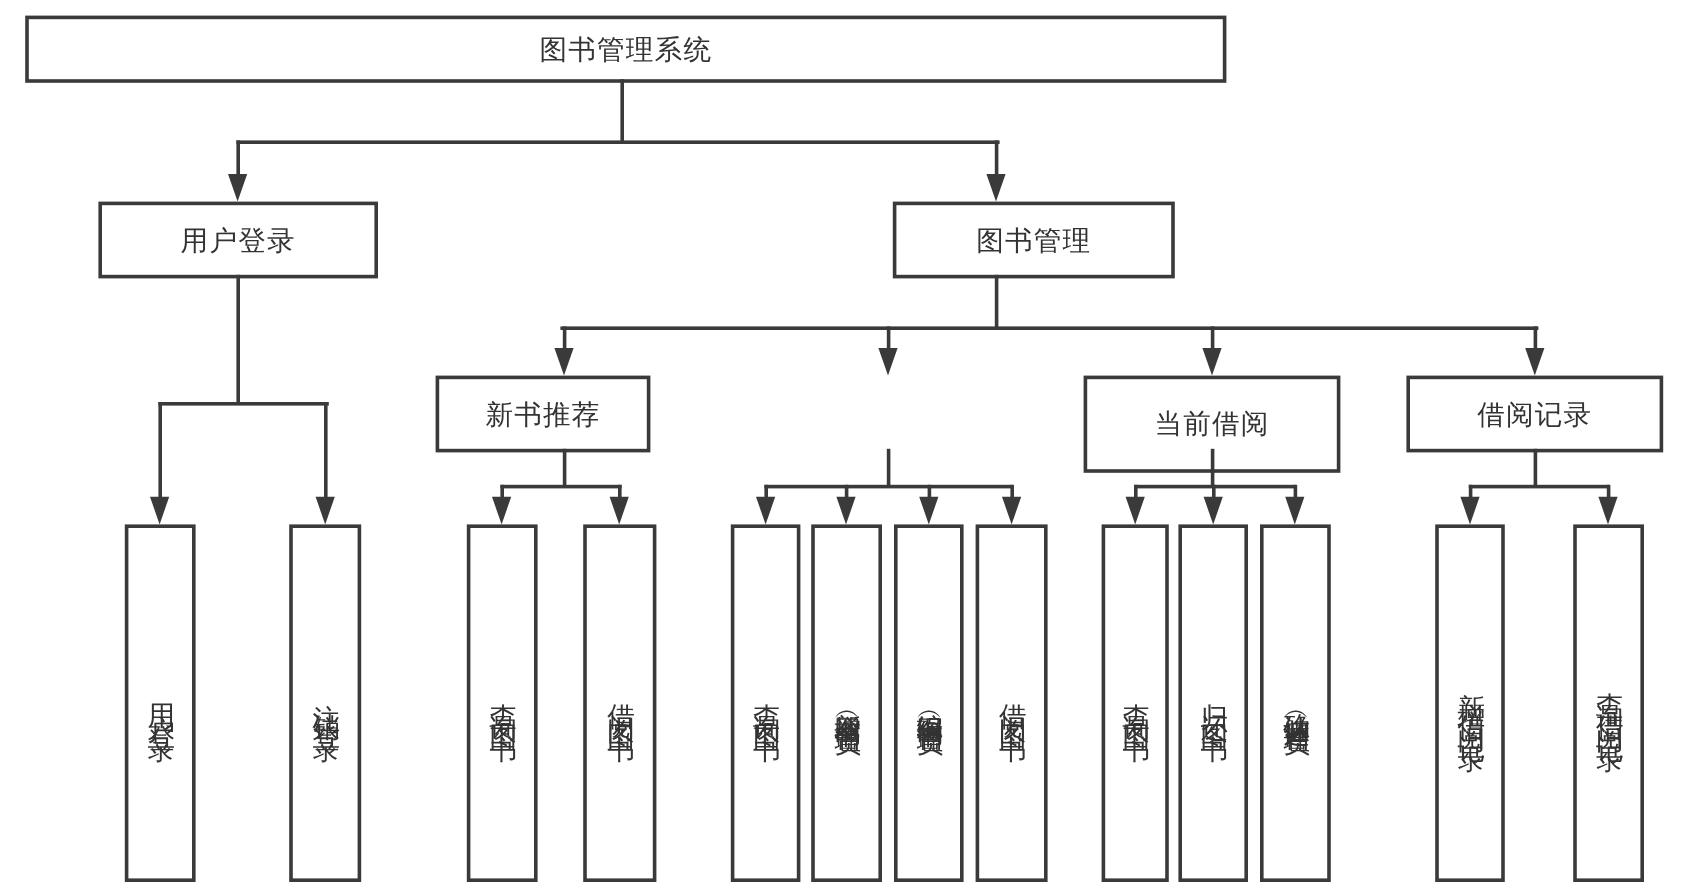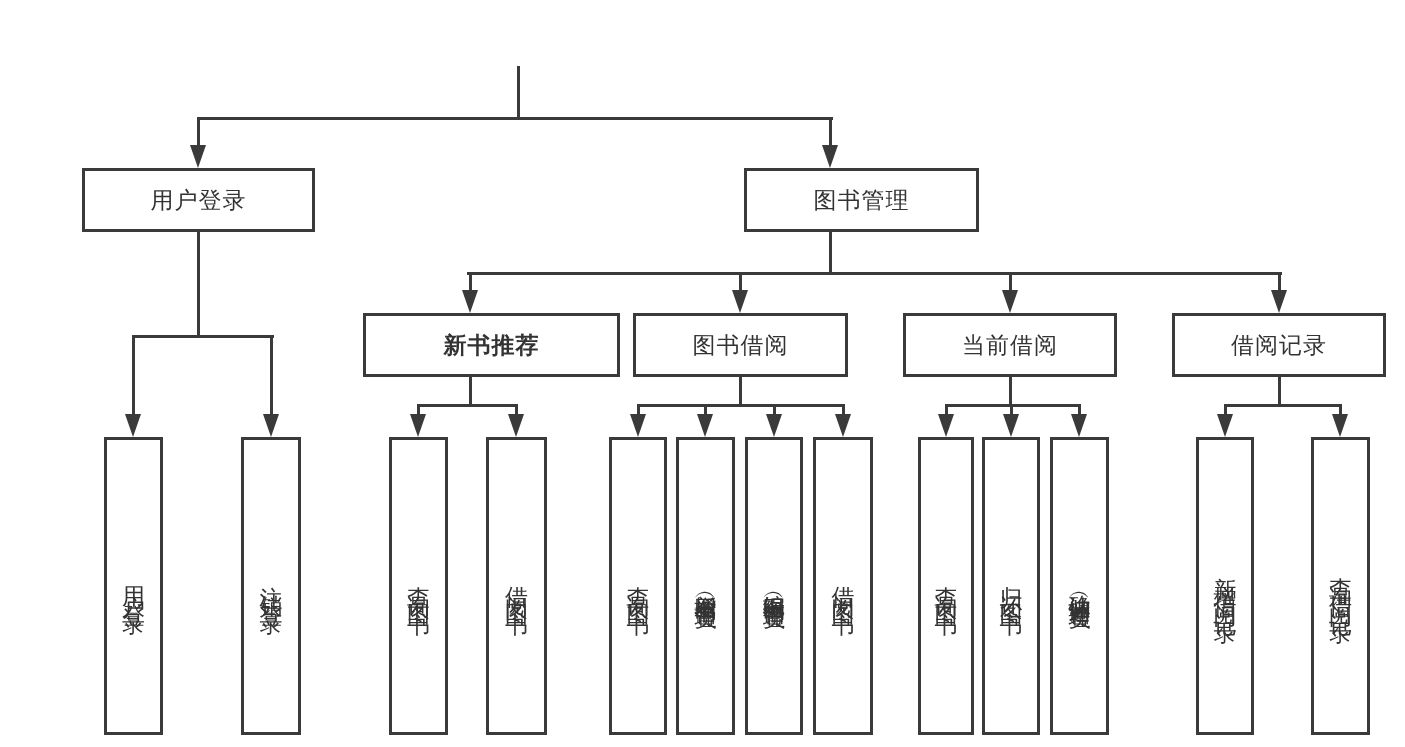--- a/index.html
+++ b/index.html
@@ -72,20 +72,23 @@
     color: var(--watermark);
     letter-spacing: 1px;
     white-space: nowrap;
   }
 </style>
 </head>
 <body>
 
 <div class="stage">
 
+  <div class="hbox" style="left:21px; top:13px; width:1001px; height:56px;">
+    <span>图书管理系统</span>
+  </div>
 
   <div class="vl" style="left:517px; top:66px; height:53px;"></div>
   <div class="hl" style="left:197px; top:117px; width:636px;"></div>
   <div class="vl" style="left:197px; top:117px; height:31px;"></div>
   <div class="ah" style="left:190px; top:145px;"></div>
   <div class="vl" style="left:829px; top:117px; height:31px;"></div>
   <div class="ah" style="left:822px; top:145px;"></div>
 
   <div class="hbox" style="left:82px; top:168px; width:233px; height:64px;">
     <span>用户登录</span>
@@ -105,27 +108,24 @@
   <div class="hl" style="left:467px; top:272px; width:815px;"></div>
   <div class="vl" style="left:469px; top:272px; height:20px;"></div>
   <div class="ah" style="left:462px; top:290px;"></div>
   <div class="vl" style="left:739px; top:272px; height:20px;"></div>
   <div class="ah" style="left:732px; top:290px;"></div>
   <div class="vl" style="left:1009px; top:272px; height:20px;"></div>
   <div class="ah" style="left:1002px; top:290px;"></div>
   <div class="vl" style="left:1278px; top:272px; height:20px;"></div>
   <div class="ah" style="left:1271px; top:290px;"></div>
 
-  <div class="hbox" style="left:363px; top:313px; width:257px; height:64px;font-weight:bold;">
+  <div class="hbox" style="left:363px; top:313px; width:179px; height:64px;">
     <span>新书推荐</span>
   </div>
-  <div class="hbox" style="left:633px; top:313px; width:215px; height:64px;">
-    <span>图书借阅</span>
-  </div>
-  <div class="hbox" style="left:903px; top:313px; width:214px; height:64px;">
+  <div class="hbox" style="left:903px; top:313px; width:214px; height:81px;">
     <span>当前借阅</span>
   </div>
   <div class="hbox" style="left:1172px; top:313px; width:214px; height:64px;">
     <span>借阅记录</span>
   </div>
 
   <div class="vl" style="left:469px; top:374px; height:32px;"></div>
   <div class="hl" style="left:417px; top:404px; width:101px;"></div>
   <div class="vl" style="left:417px; top:404px; height:12px;"></div>
   <div class="ah" style="left:410px; top:414px;"></div>

